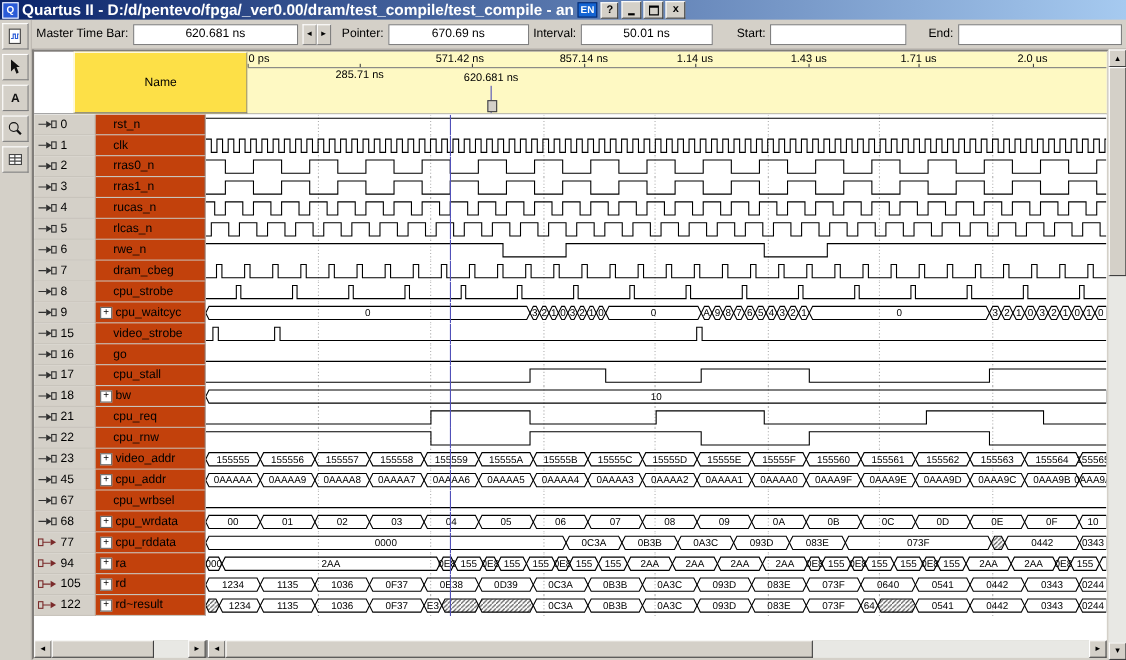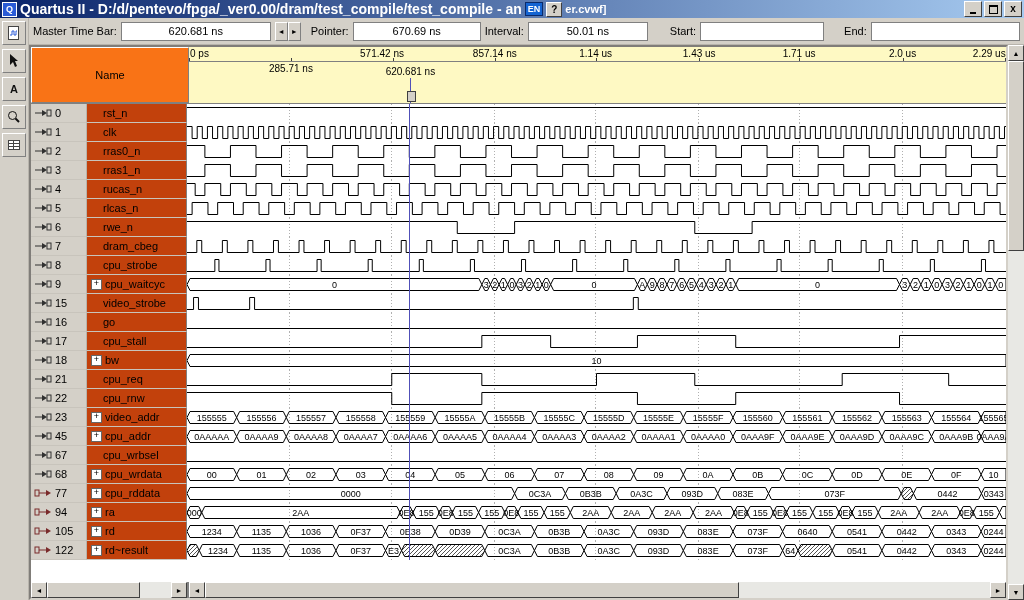--- a/index.html
+++ b/index.html
@@ -38,21 +38,21 @@
   .f-interval{width:118px;margin-right:18px;}
   .f-start{width:122px;margin-right:16px;}
   .f-end{flex:1;}
   .spin{display:flex;margin-right:6px;}
   .spin-btn{width:11px;height:17px;background:#d4d0c8;border:1px solid #fff;border-right-color:#808080;border-bottom-color:#808080;font-size:7px;display:flex;align-items:center;justify-content:center;color:#000;}
 
   
   .editor-wrap{flex:1;display:flex;min-height:0;}
   .editor{flex:1;border:2px inset #d4d0c8;background:#fff;display:flex;flex-direction:column;min-width:0;}
   .header-row{height:56px;flex:0 0 56px;display:flex;border-bottom:1px solid #808080;}
-  .names-header{width:156px;flex:0 0 156px;background:#f97316;border:1px solid #fff;border-right-color:#808080;border-bottom-color:#808080;display:flex;align-items:center;justify-content:center;color:#000;}
+  .names-header{width:156px;flex:0 0 156px;background:#fde047;border:1px solid #fff;border-right-color:#808080;border-bottom-color:#808080;display:flex;align-items:center;justify-content:center;color:#000;margin-left:36px;}
   .time-header{flex:1;background:#fef9c3;position:relative;overflow:hidden;}
   .tick-labels{position:absolute;left:0;right:0;top:0;height:14px;border-bottom:1px solid #808080;}
   .tick-label{position:absolute;top:1px;font-size:10px;color:#000;white-space:nowrap;}
   .tick-mark{position:absolute;bottom:0;width:1px;height:3px;background:#404040;}
   .marker-area{position:absolute;left:0;right:0;top:15px;bottom:0;}
   .master-label{position:absolute;top:4px;font-size:10px;color:#000;transform:translateX(-50%);white-space:nowrap;}
   .master-vline{position:absolute;width:1px;background:#5050b8;top:16px;bottom:0;}
   .master-handle{position:absolute;bottom:1px;width:7px;height:9px;background:#d4d0c8;border:1px solid #404040;}
 
   
@@ -87,21 +87,20 @@
   </defs>
 </svg>
 
 <div class="app">
 
   <div class="titlebar">
     <div class="app-icon">Q</div>
     <span class="title-text">Quartus II - D:/d/pentevo/fpga/_ver0.00/dram/test_compile/test_compile - an</span>
     <span class="en-badge">EN</span>
     <span class="help-box">?</span>
-    <span class="title-tail">er.cvwf]</span>
     <span class="win-btns">
       <span class="win-btn">
           <span class="glyph-min"></span>
         </span>
       <span class="win-btn">
           <span class="glyph-restore"></span>
         </span>
       <span class="win-btn">
           <span class="glyph-close">x</span>
         </span>

